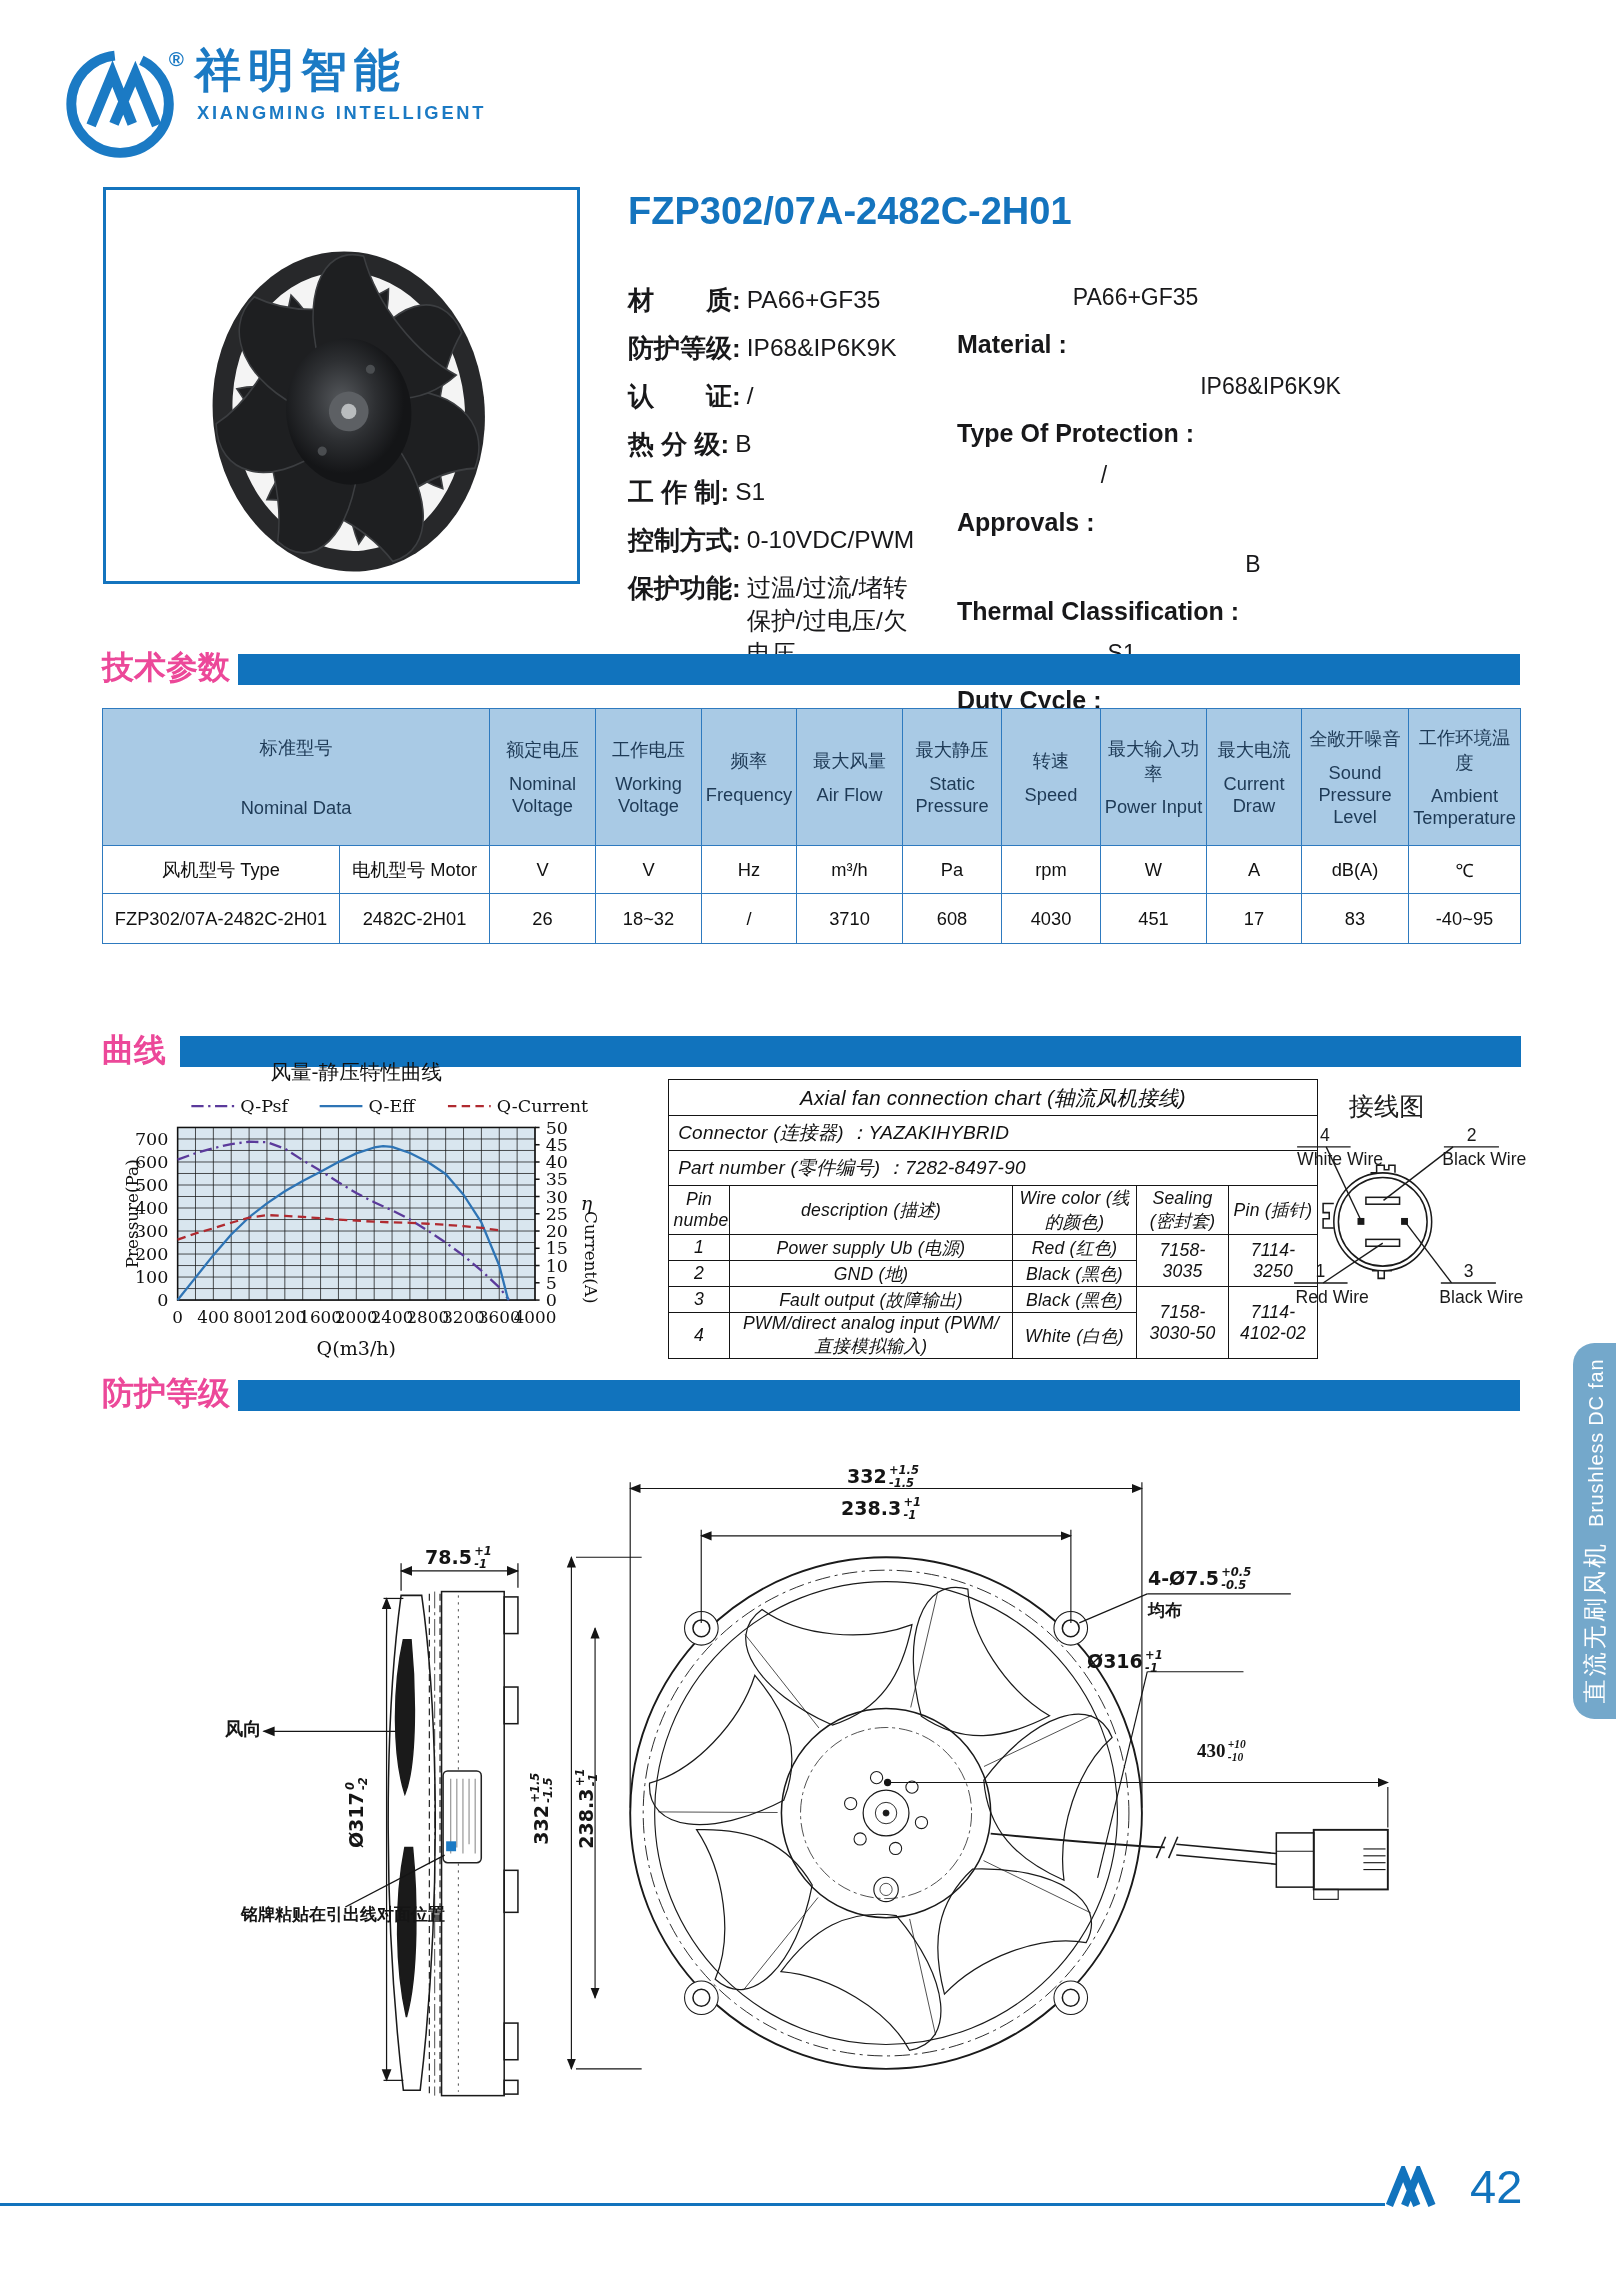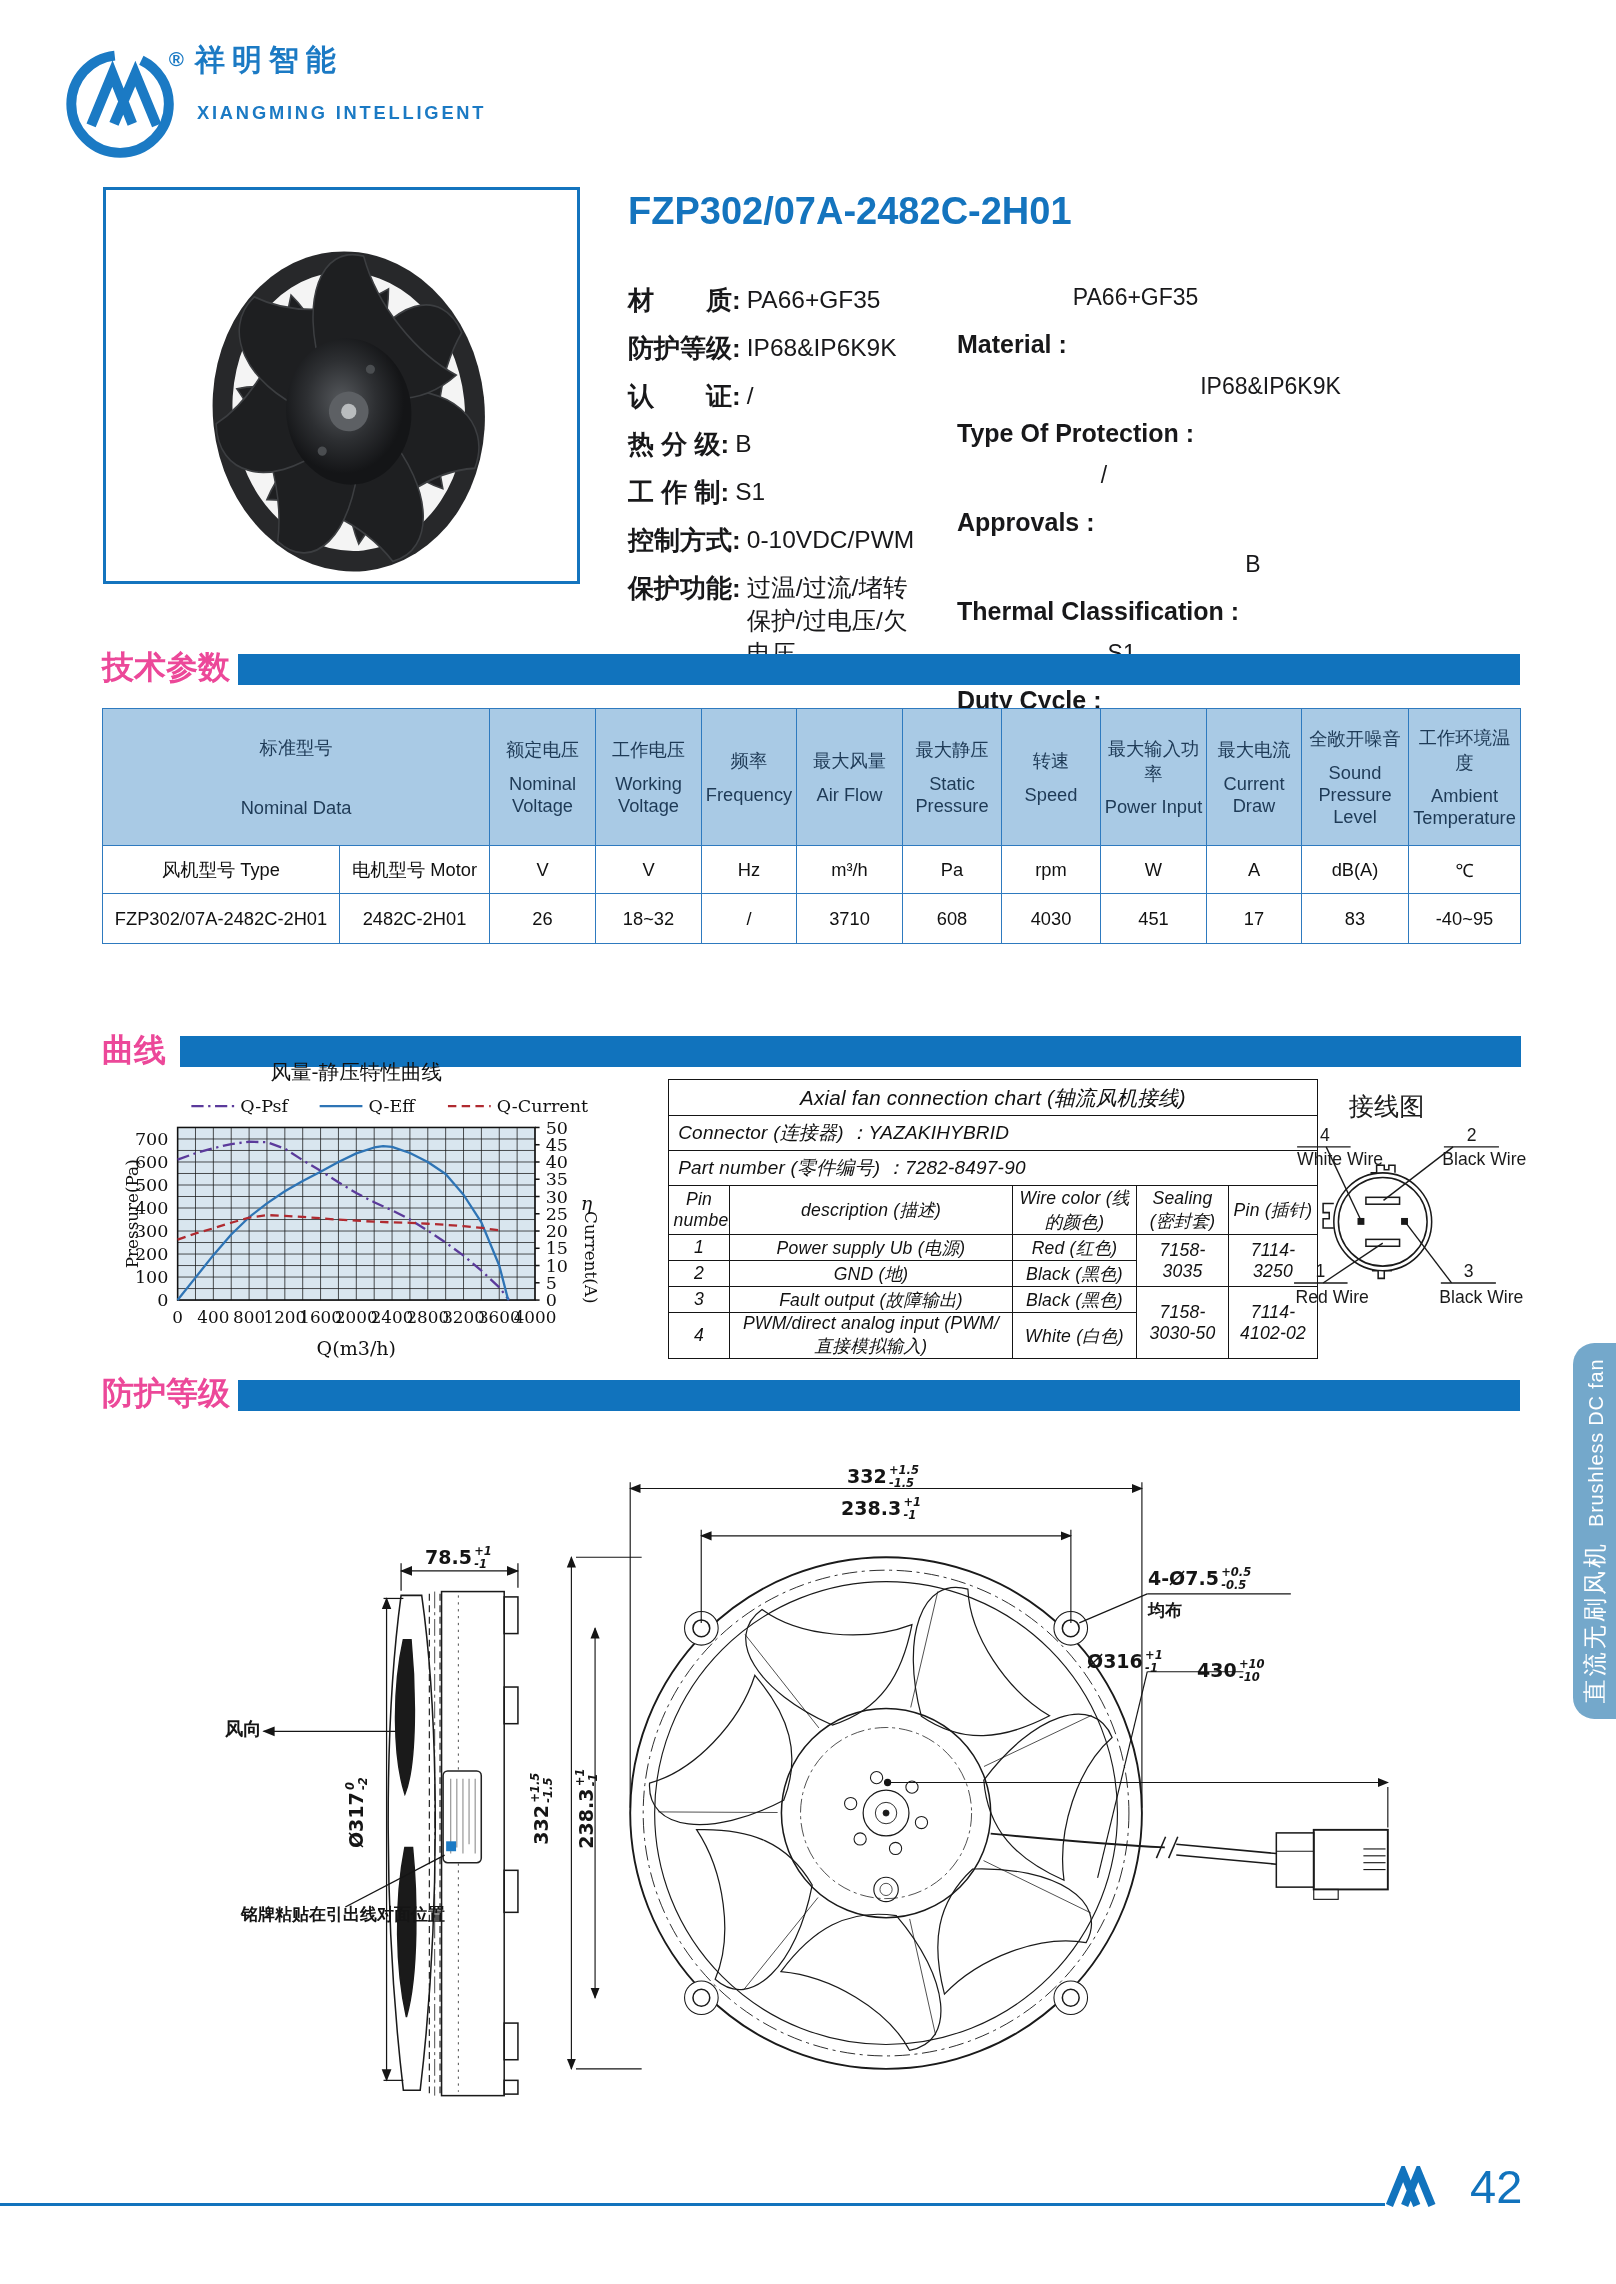--- a/index.html
+++ b/index.html
@@ -1,21 +1,21 @@
 <!DOCTYPE html>
 <html style="font-size:12.2px"><head>
 <meta charset="utf-8">
 <style>
   html,body{margin:0;padding:0;background:#888;}
   .page{position:relative;width:1617px;height:2284px;background:#ffffff;overflow:hidden;
         font-family:"Liberation Sans",sans-serif;color:#111;}
   .abs{position:absolute;}
 
   
-  .brand-cn{font-size:30px;font-weight:bold;color:#1B7AC4;letter-spacing:6.9px;white-space:nowrap;}
+  .brand-cn{font-size:46px;font-weight:bold;color:#1B7AC4;letter-spacing:6.9px;white-space:nowrap;}
   .brand-en{font-size:18.3px;font-weight:bold;color:#1B7AC4;letter-spacing:2.8px;white-space:nowrap;}
 
   
   .photo-box{border:3.1px solid #1474BE;background:#fff;}
   .prod-title{font-size:38px;font-weight:bold;color:#1474BE;white-space:nowrap;}
   .spec-col{display:flex;flex-direction:column;gap:13px;}
   .srow{display:flex;align-items:flex-start;min-height:31px;}
   .slab{font-weight:bold;font-size:26px;white-space:nowrap;flex:none;color:#18181a;}
   .sval{font-size:24.5px;color:#18181a;padding-left:6.1px;line-height:1.35;}
   .srow-en .slab{font-size:25px;margin-top:47px;}
@@ -636,21 +636,21 @@
       </span>
   </div>
   <div class="abs note-sm" style="left:1148px;top:1599px;">均布</div>
   <div class="abs dimlbl" style="left:1087px;top:1649px;">
     <span>Ø316</span>
     <span class="tol">
         <i>+1</i>
         <i>-1</i>
       </span>
   </div>
-  <div class="abs dimlbl" style="left:1197px;top:1658px;">
+  <div class="abs dimlbl" style="left:1197px;top:1738px;font-family:Liberation Serif, serif;">
     <span>430</span>
     <span class="tol">
         <i>+10</i>
         <i>-10</i>
       </span>
   </div>
 
   <div class="abs side-tab" style="left:1573px;top:1343px;width:44px;height:376px;">
     <div class="vtext">
       <span class="cn">直流无刷风机</span><span class="en">Brushless DC fan</span>

